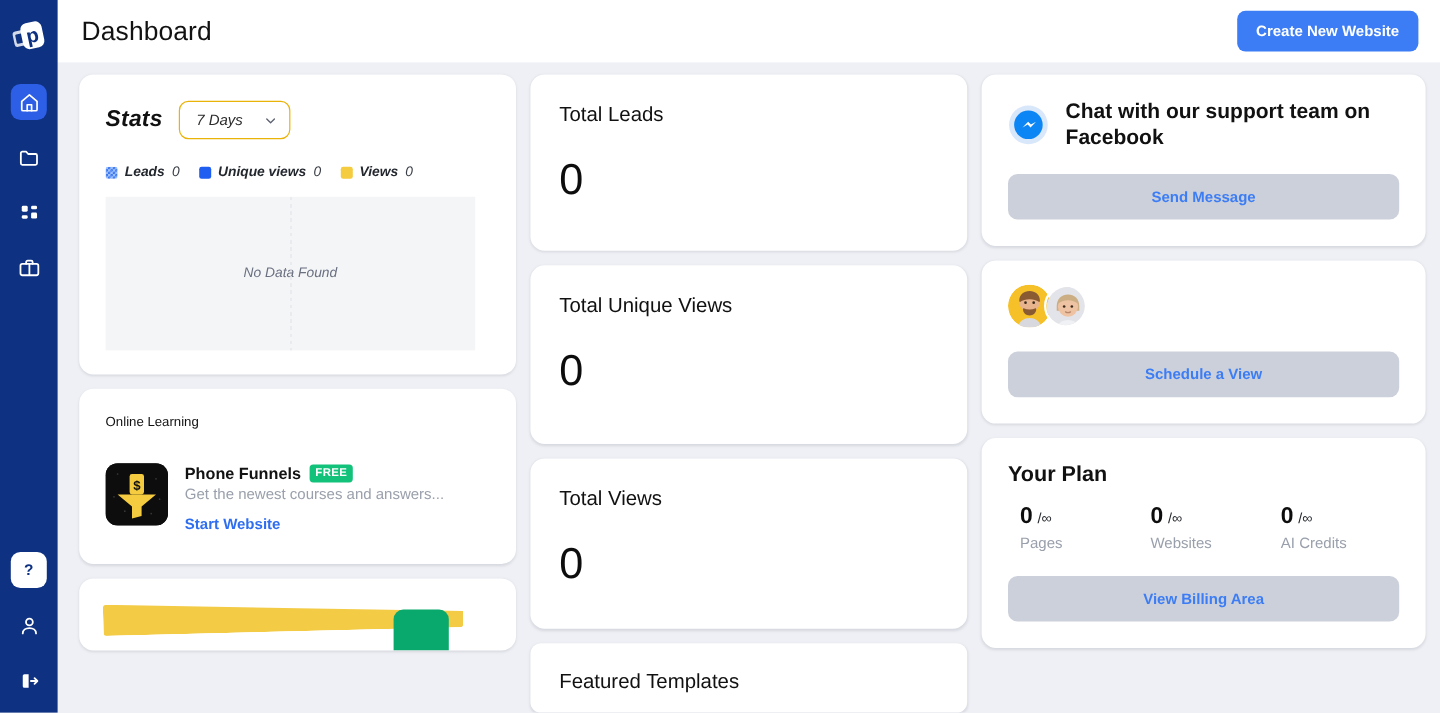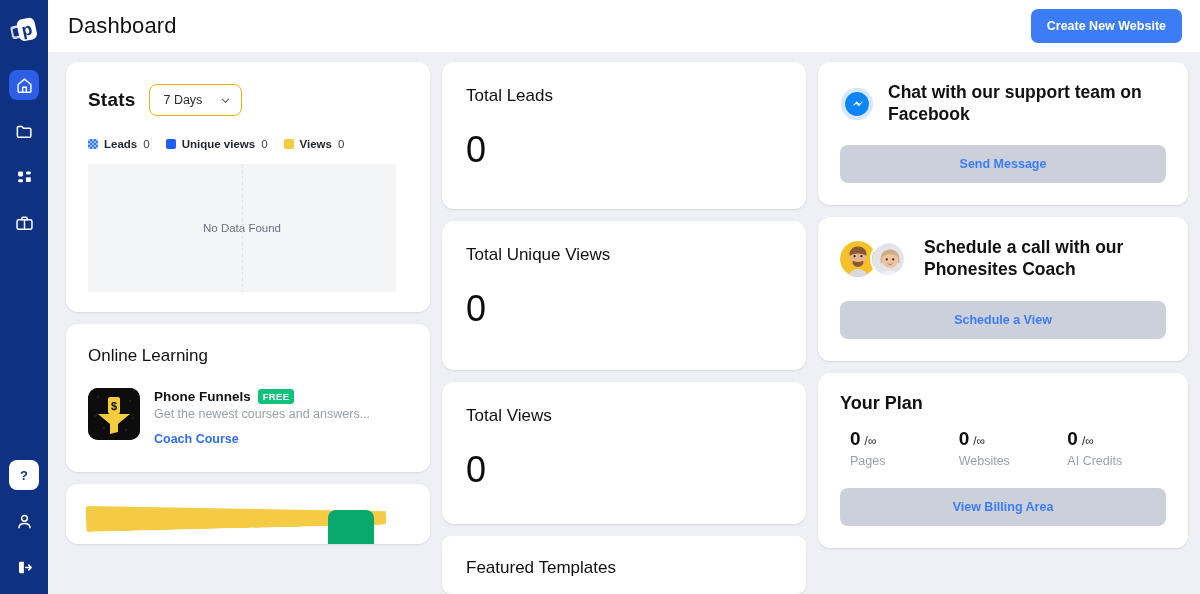--- a/index.html
+++ b/index.html
@@ -60,21 +60,21 @@
   .col-mid { width: 364px; min-width: 364px; }
   .col-right { flex: 1; }
 
   .card {
     background: #ffffff;
     border-radius: 12px;
     box-shadow: 0 1px 3px rgba(16,24,40,.07), 0 1px 2px rgba(16,24,40,.04);
   }
 
   
-  .stats-card { padding: 22px 34px 20px 22px; }
+  .stats-card { padding: 22px 34px 20px 22px; font-style: italic; }
   .stats-head { display: flex; align-items: center; gap: 14px; margin-bottom: 22px; }
   .stats-title { font-size: 19px; font-weight: 700; color: #111; letter-spacing: .2px; }
   .select {
     border: 1px solid #eab308; border-radius: 8px;
     padding: 8px 10px 8px 13px;
     display: flex; align-items: center; gap: 18px;
     font-size: 12.5px; color: #2b2b2b; background: #fff; cursor: pointer; min-width: 86px;
     justify-content: space-between;
   }
   .legend { display: flex; align-items: center; gap: 16px; margin-bottom: 14px; }
@@ -93,21 +93,21 @@
     font-size: 11.5px; color: #6a7080;
     position: relative;
   }
   .chart-empty::after {
     content: ""; position: absolute; left: 50%; top: 0; bottom: 0; width: 1px;
     background: repeating-linear-gradient(to bottom, #e2e4ea 0 3px, transparent 3px 6px);
   }
 
   
   .ol-card { padding: 22px 22px 26px 22px; }
-  .ol-title { font-size: 17px; font-weight: 400; color: #111; margin-bottom: 22px; }
+  .ol-title { font-size: 11px; font-weight: 400; color: #111; margin-bottom: 28px; }
   .ol-row { display: flex; gap: 14px; }
   .thumb {
     width: 52px; height: 52px; min-width: 52px; border-radius: 10px;
     background: #0d0d0d; position: relative; overflow: hidden;
   }
   .ol-body { padding-top: 1px; }
   .ol-name-row { display: flex; align-items: flex-end; gap: 7px; }
   .ol-name { font-size: 13.5px; font-weight: 700; color: #121212; }
   .badge-free {
     background: #12c27a; color: #fff; font-size: 9.5px; font-weight: 700;
@@ -293,21 +293,21 @@
                 <text x="26" y="22" font-family="Liberation Sans, sans-serif" font-size="11" font-weight="700" fill="#0d0d0d" text-anchor="middle">$</text>
                 <path d="M10 26h32l-12 10v8l-8 2v-10z" fill="#f5cb3f"></path>
               </svg>
             </div>
             <div class="ol-body">
               <div class="ol-name-row">
                 <span class="ol-name">Phone Funnels</span>
                 <span class="badge-free">FREE</span>
               </div>
               <div class="ol-desc">Get the newest courses and answers...</div>
-              <div class="ol-link">Coach Course</div>
+              <div class="ol-link">Start Website</div>
             </div>
           </div>
         </div>
 
         <div class="card promo-card">
           <div class="promo-yellow"></div>
           <div class="promo-green"></div>
         </div>
       </div>
 
@@ -364,21 +364,20 @@
                   <path d="M8.6 16c0-6 4.2-9.6 9.4-9.6S27.4 10 27.4 16v4H8.6z" fill="#cbae84"></path>
                   <circle cx="18" cy="16.5" r="8.4" fill="#eec3a3"></circle>
                   <circle cx="14.8" cy="16.4" r="1.1" fill="#3a2a1c"></circle>
                   <circle cx="21.2" cy="16.4" r="1.1" fill="#3a2a1c"></circle>
                   <path d="M15.9 20.9c1.3.8 2.9.8 4.2 0" stroke="#b7866a" stroke-width="1" fill="none" stroke-linecap="round"></path>
                   <path d="M9.6 14.2c1.3-4.6 4.6-7 8.4-7s7.1 2.4 8.4 7c-2.3-2-5.2-3-8.4-3s-6.1 1-8.4 3z" fill="#cbae84"></path>
                   <path d="M7.6 36c1.3-5.4 5.3-8.3 10.4-8.3S27.1 30.6 28.4 36z" fill="#f0f1f4"></path>
                 </svg>
               </div>
             </div>
-            <div class="promo-text">Schedule a call with our Phonesites Coach</div>
           </div>
           <button class="wide-btn">Schedule a View</button>
         </div>
 
         <div class="card plan-card">
           <div class="plan-title">Your Plan</div>
           <div class="plan-grid">
             <div class="plan-item">
               <div class="plan-nums">
                 <span class="plan-num">0</span>

